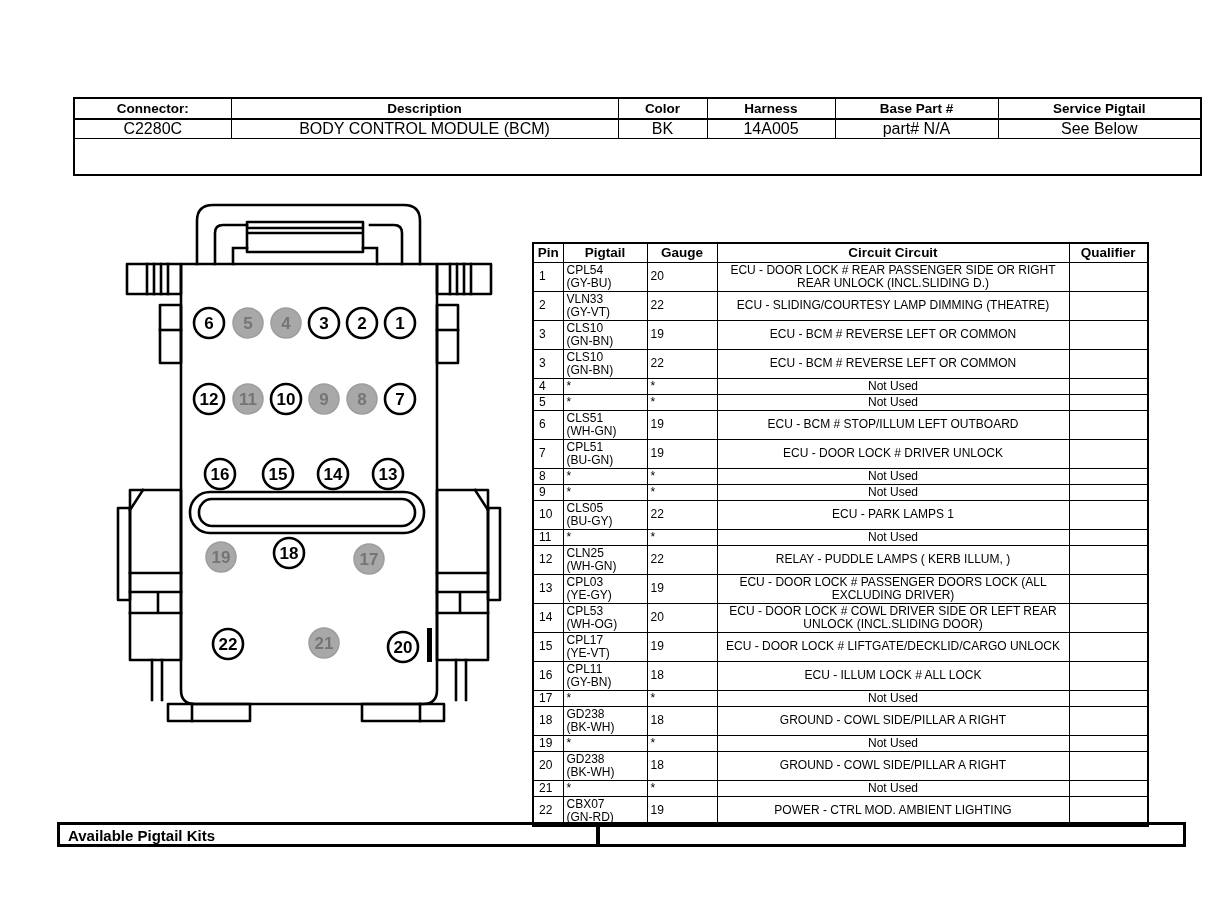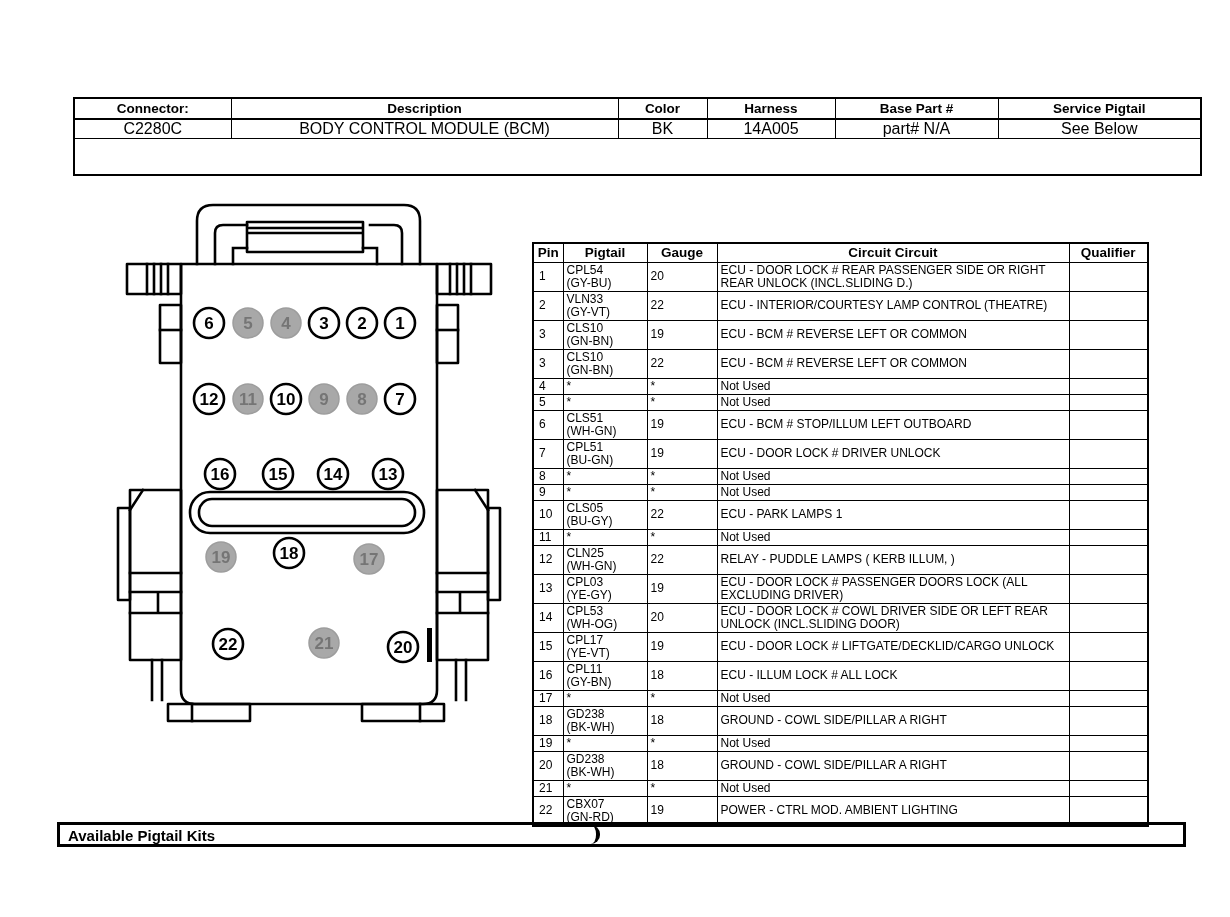--- a/index.html
+++ b/index.html
@@ -39,21 +39,21 @@
     font-size:13.5px; font-weight:bold; text-align:center; height:19px;
     padding:0 2px;
   }
   .pin-table td {
     border:1px solid #000;
     font-size:12px; line-height:13px;
     padding:1px 3px; vertical-align:middle;
     overflow:hidden;
   }
   .pin-table td.c-pin   { text-align:left; padding-left:5px; }
-  .pin-table td.c-func  { text-align:left; }
+  .pin-table td.c-func  { text-align:center; }
   .row-tall  td { height:29px; }
   .row-short td { height:15px; }
   .circ-line { display:block; }
 
   
   .connector-wrap { position:absolute; left:108px; top:195px; width:402px; height:575px; }
   .connector-wrap svg { width:100%; height:100%; }
   .hl { fill:none; stroke:#000; stroke-width:2.6; stroke-linejoin:round; stroke-linecap:square; }
   .pin-circle-used   { fill:#fff; stroke:#000; stroke-width:2.6; }
   .pin-circle-unused { stroke:#9d9d9d; stroke-width:1.5; }
@@ -61,21 +61,20 @@
 
   
   .footer-bar {
     position:absolute; left:57px; top:822px; width:1129px; height:25px;
     border:3px solid #000; display:flex;
   }
   .footer-left {
     width:540px; border-right:4px solid #000;
     font-size:15px; font-weight:bold;
     padding:2px 0 0 8px;
-    border-radius:9px;
   }
   .footer-right { flex:1; }
 </style>
 </head>
 <body>
 
 <table class="info-table">
   <colgroup>
     <col style="width:157px">
       <col style="width:387px">
@@ -245,21 +244,21 @@
         <td class="c-func">ECU - DOOR LOCK # REAR PASSENGER SIDE OR RIGHT REAR UNLOCK (INCL.SLIDING D.)</td>
         <td class="c-qual"></td>
       </tr>
       <tr class="row-tall">
         <td class="c-pin">2</td>
         <td class="c-circ">
           <span class="circ-line">VLN33</span>
           <span class="circ-line">(GY-VT)</span>
         </td>
         <td class="c-gauge">22</td>
-        <td class="c-func">ECU - INTERIOR/COURTESY LAMP CONTROL (THEATRE)</td>
+        <td class="c-func">ECU - SLIDING/COURTESY LAMP DIMMING (THEATRE)</td>
         <td class="c-qual"></td>
       </tr>
       <tr class="row-tall">
         <td class="c-pin">3</td>
         <td class="c-circ">
           <span class="circ-line">CLS10</span>
           <span class="circ-line">(GN-BN)</span>
         </td>
         <td class="c-gauge">19</td>
         <td class="c-func">ECU - BCM # REVERSE LEFT OR COMMON</td>

